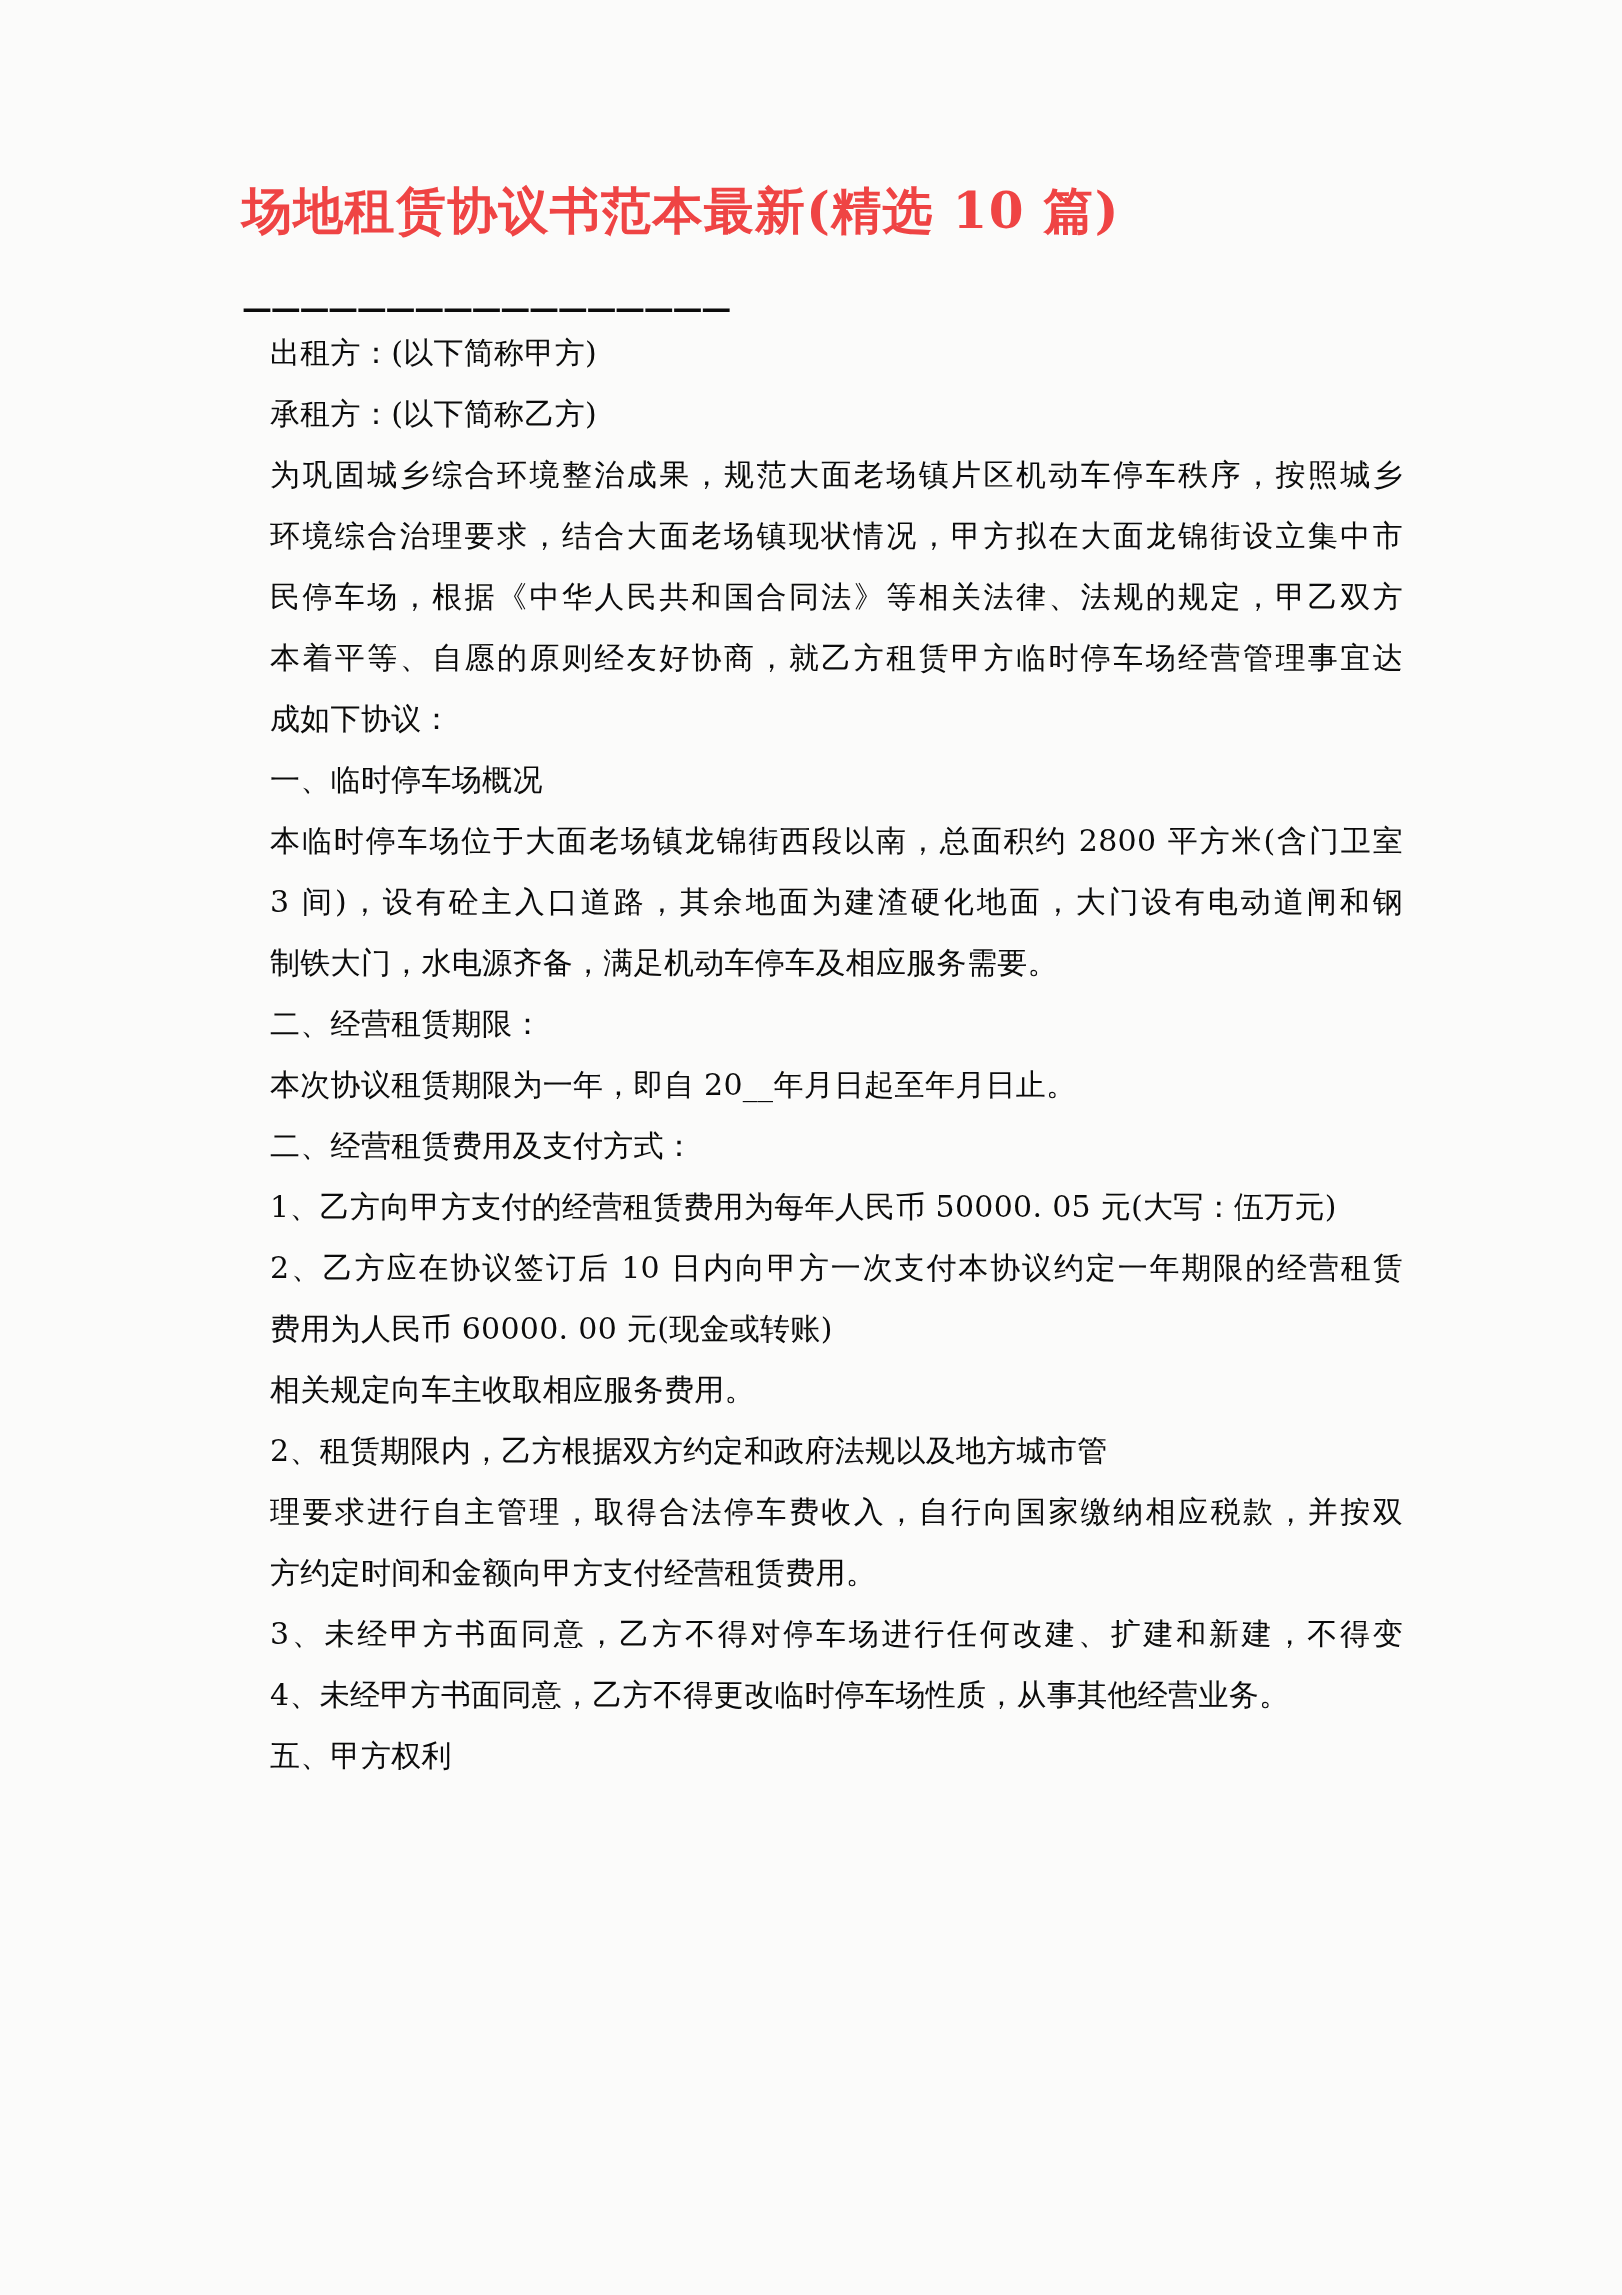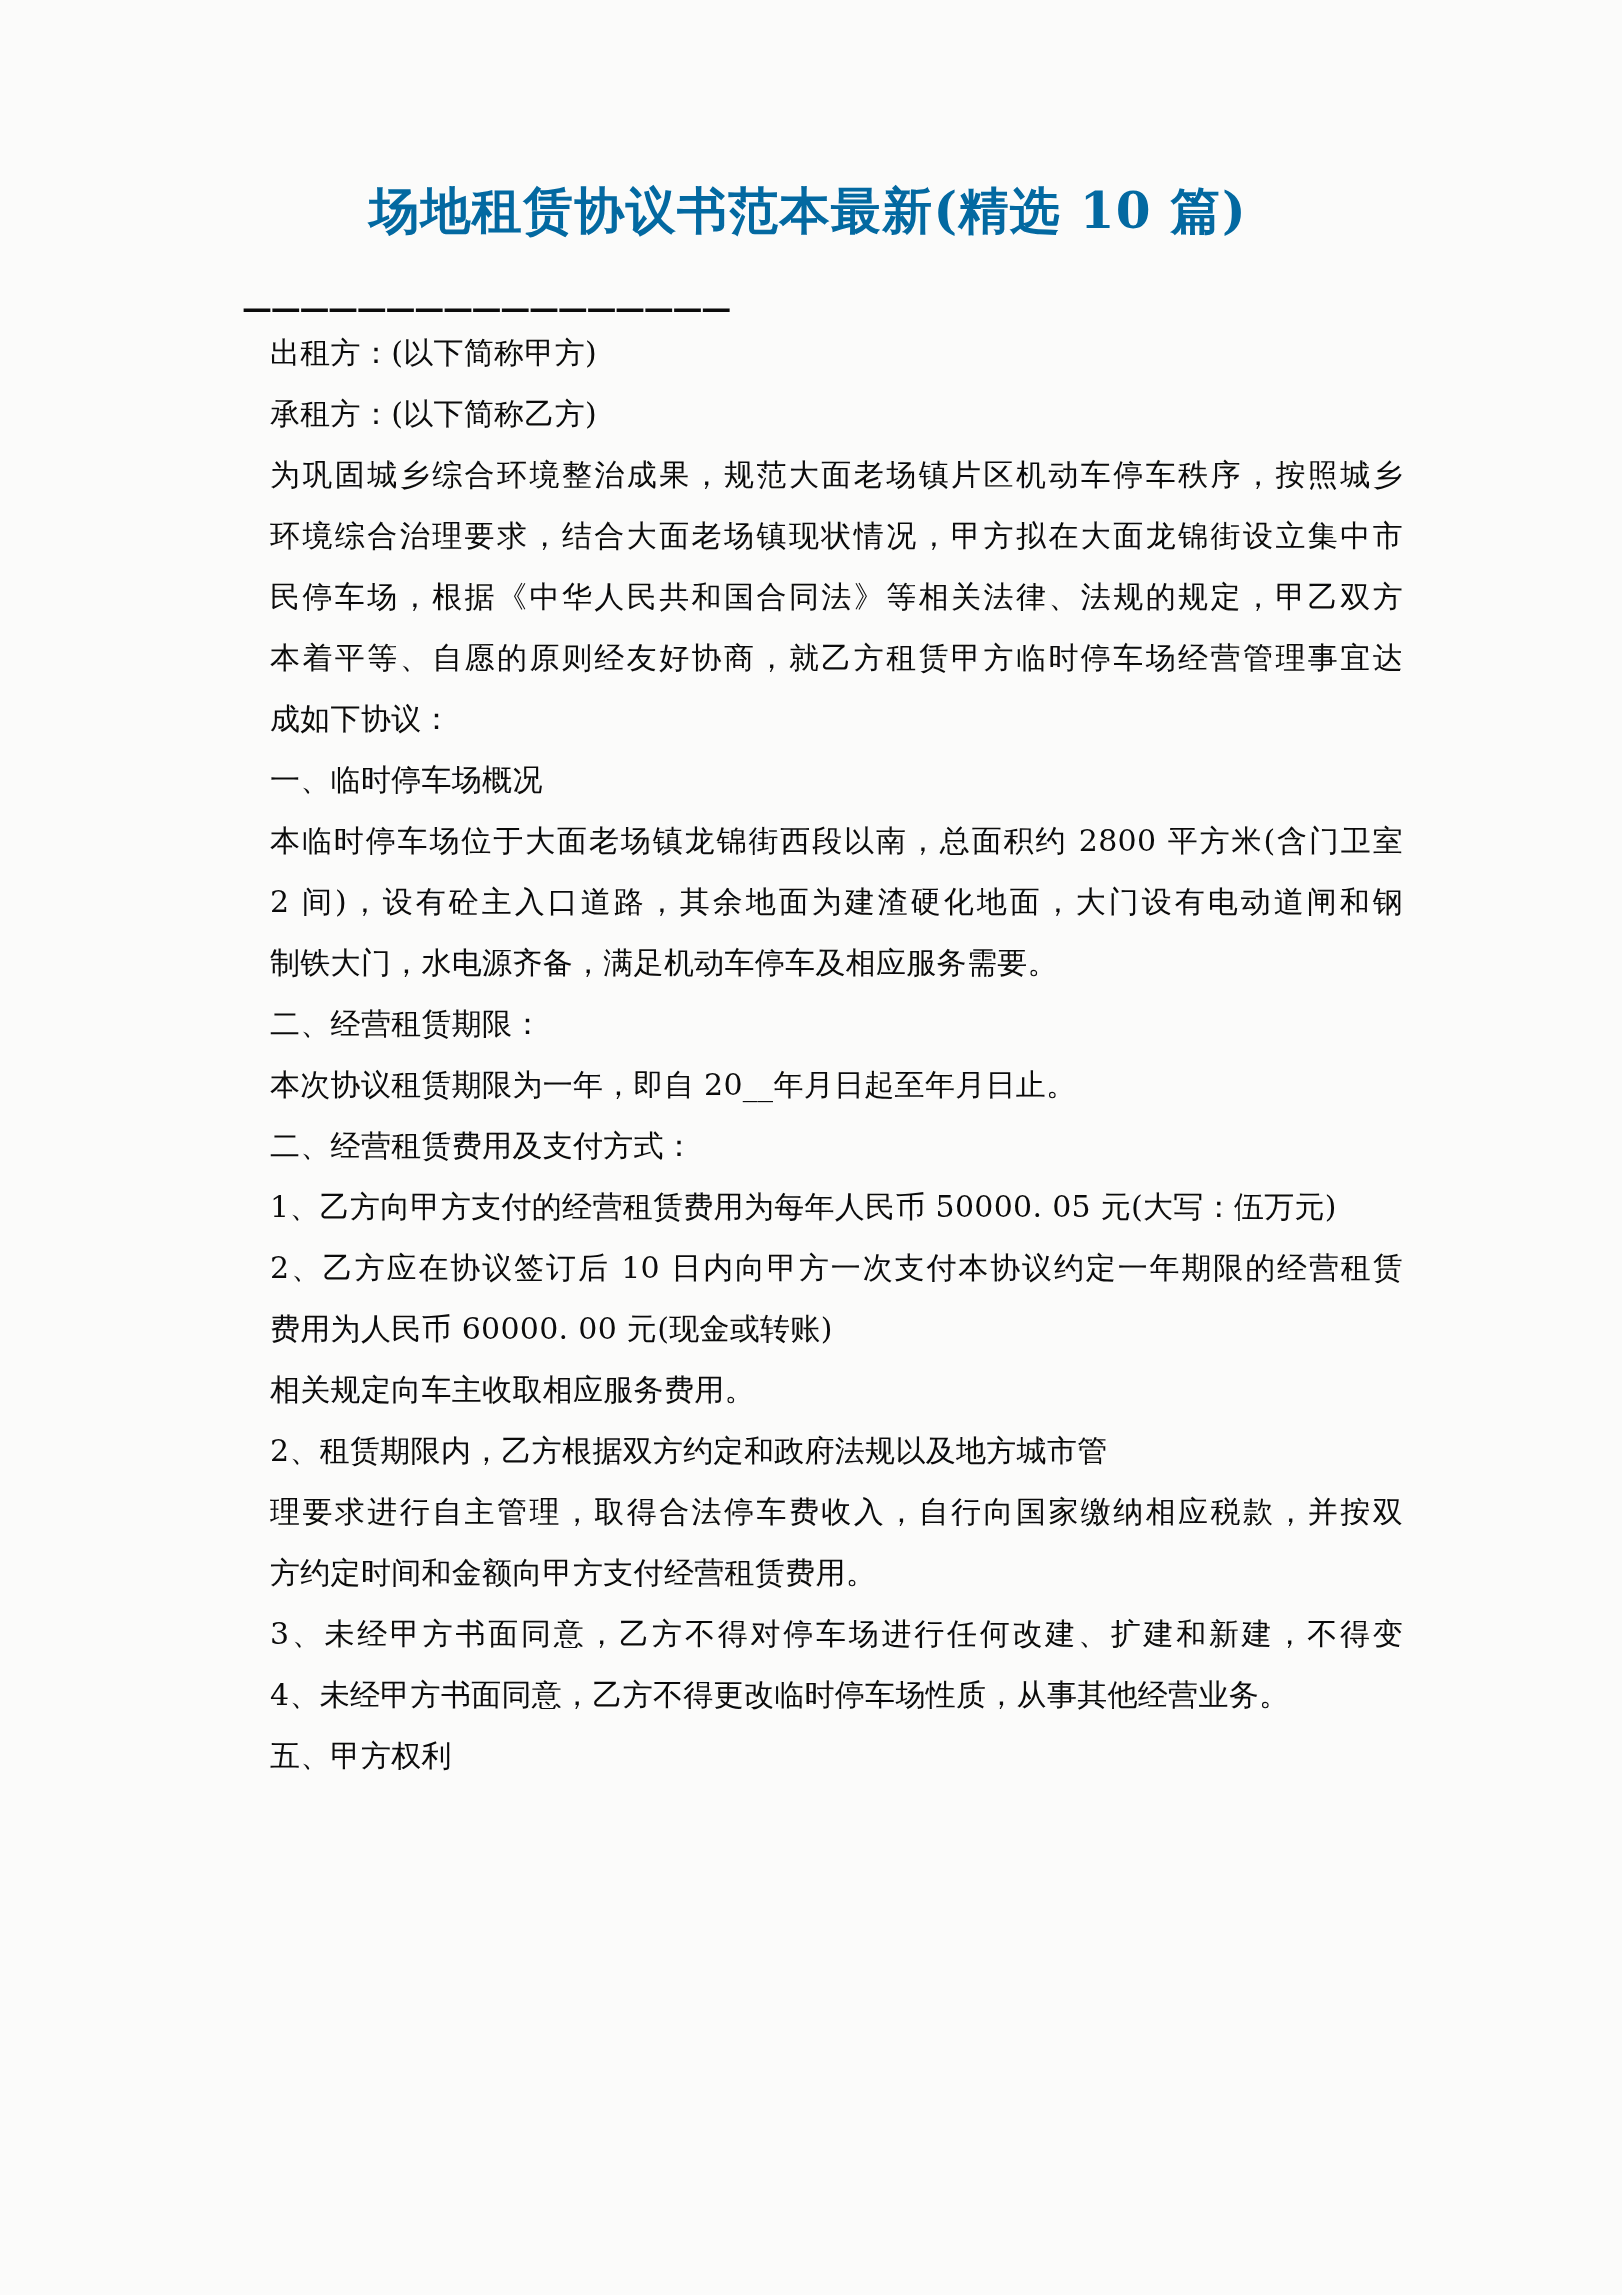--- a/index.html
+++ b/index.html
@@ -25,27 +25,27 @@
   }
 
   
   .doc-title {
     margin: 0;
     padding: 0;
     position: absolute;
     left: 242px;
     top: 178px;
     width: 1132px;
-    text-align: center;
+    text-align: left;
     font-family: "DejaVu Serif", "Liberation Serif", serif;
     font-weight: 700;
     font-size: 50px;
     line-height: 65px;
     letter-spacing: 1.3px;
-    color: #0369a1;
+    color: #ef4444;
     white-space: nowrap;
   }
 
   
   .separator {
     position: absolute;
     left: 242px;
     top: 288px;
     width: 1132px;
     font-size: 30px;
@@ -100,21 +100,21 @@
   <div class="body-block">
       <div class="line flush">出租方：(以下简称甲方)</div>
       <div class="line flush">承租方：(以下简称乙方)</div>
       <div class="line just">为巩固城乡综合环境整治成果，规范大面老场镇片区机动车停车秩序，按照城乡</div>
       <div class="line just">环境综合治理要求，结合大面老场镇现状情况，甲方拟在大面龙锦街设立集中市</div>
       <div class="line just">民停车场，根据《中华人民共和国合同法》等相关法律、法规的规定，甲乙双方</div>
       <div class="line just">本着平等、自愿的原则经友好协商，就乙方租赁甲方临时停车场经营管理事宜达</div>
       <div class="line flush">成如下协议：</div>
       <div class="line flush">一、临时停车场概况</div>
       <div class="line just">本临时停车场位于大面老场镇龙锦街西段以南，总面积约 2800 平方米(含门卫室</div>
-      <div class="line just">2 间)，设有砼主入口道路，其余地面为建渣硬化地面，大门设有电动道闸和钢</div>
+      <div class="line just">3 间)，设有砼主入口道路，其余地面为建渣硬化地面，大门设有电动道闸和钢</div>
       <div class="line flush">制铁大门，水电源齐备，满足机动车停车及相应服务需要。</div>
       <div class="line flush">二、经营租赁期限：</div>
       <div class="line flush">本次协议租赁期限为一年，即自 20__年月日起至年月日止。</div>
       <div class="line flush">二、经营租赁费用及支付方式：</div>
       <div class="line flush">1、乙方向甲方支付的经营租赁费用为每年人民币 50000. 05 元(大写：伍万元)</div>
       <div class="line just">2、乙方应在协议签订后 10 日内向甲方一次支付本协议约定一年期限的经营租赁</div>
       <div class="line flush">费用为人民币 60000. 00 元(现金或转账)</div>
       <div class="line flush">相关规定向车主收取相应服务费用。</div>
       <div class="line flush">2、租赁期限内，乙方根据双方约定和政府法规以及地方城市管</div>
       <div class="line just">理要求进行自主管理，取得合法停车费收入，自行向国家缴纳相应税款，并按双</div>

